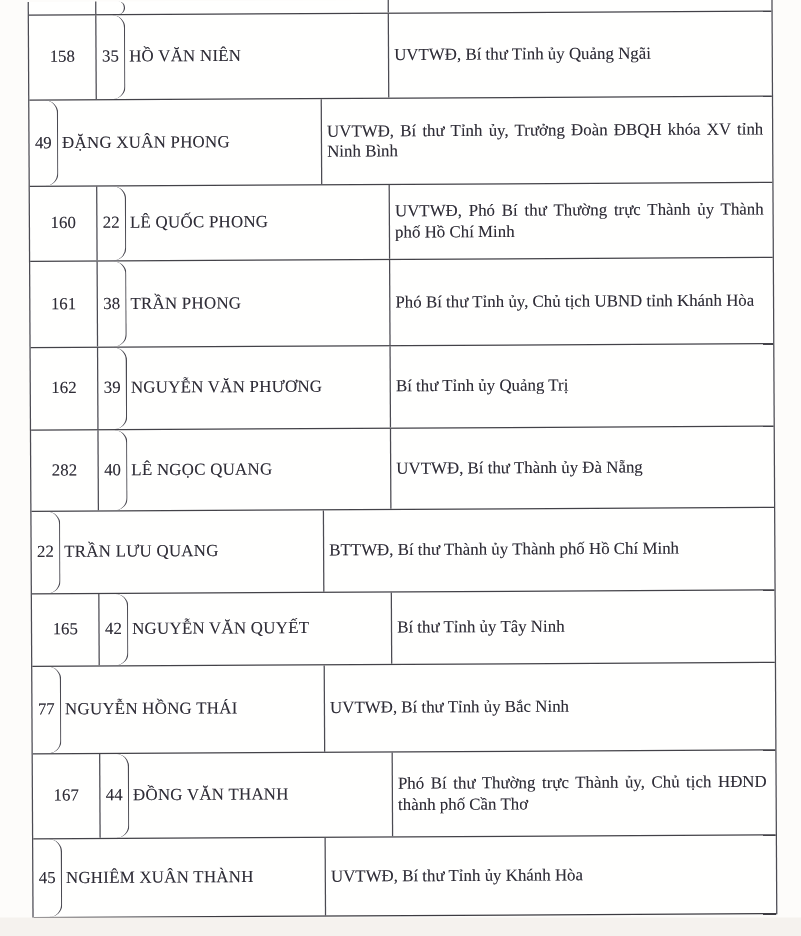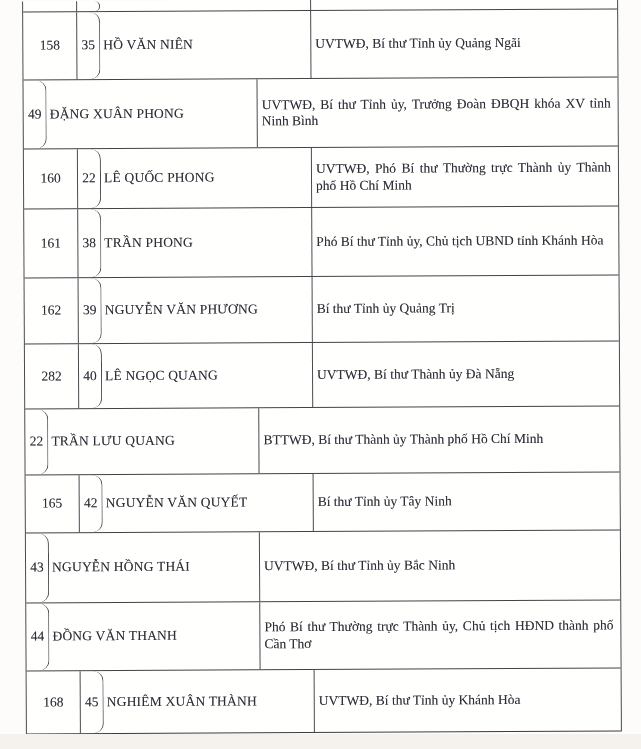--- a/index.html
+++ b/index.html
@@ -121,37 +121,37 @@
   <div class="tr">
     <div class="td c1">165</div>
     <div class="td c2">42</div>
     <div class="td c3">NGUYỄN VĂN QUYẾT</div>
     <div class="td c4">
         <span class="pos-text">Bí thư Tỉnh ủy Tây Ninh</span>
       </div>
   </div>
 
   <div class="tr">
-    <div class="td c2">43</div>
+    <div class="td c2">77</div>
     <div class="td c3">NGUYỄN HỒNG THÁI</div>
     <div class="td c4">
         <span class="pos-text">UVTWĐ, Bí thư Tỉnh ủy Bắc Ninh</span>
       </div>
   </div>
 
   <div class="tr">
+    <div class="td c1">167</div>
     <div class="td c2">44</div>
     <div class="td c3">ĐỒNG VĂN THANH</div>
     <div class="td c4">
         <span class="pos-text">Phó Bí thư Thường trực Thành ủy, Chủ tịch HĐND thành phố Cần Thơ</span>
       </div>
   </div>
 
   <div class="tr">
-    <div class="td c1">168</div>
     <div class="td c2">45</div>
     <div class="td c3">NGHIÊM XUÂN THÀNH</div>
     <div class="td c4">
         <span class="pos-text">UVTWĐ, Bí thư Tỉnh ủy Khánh Hòa</span>
       </div>
   </div>
 
 </div>
 
 <div class="bottom-band"></div>

